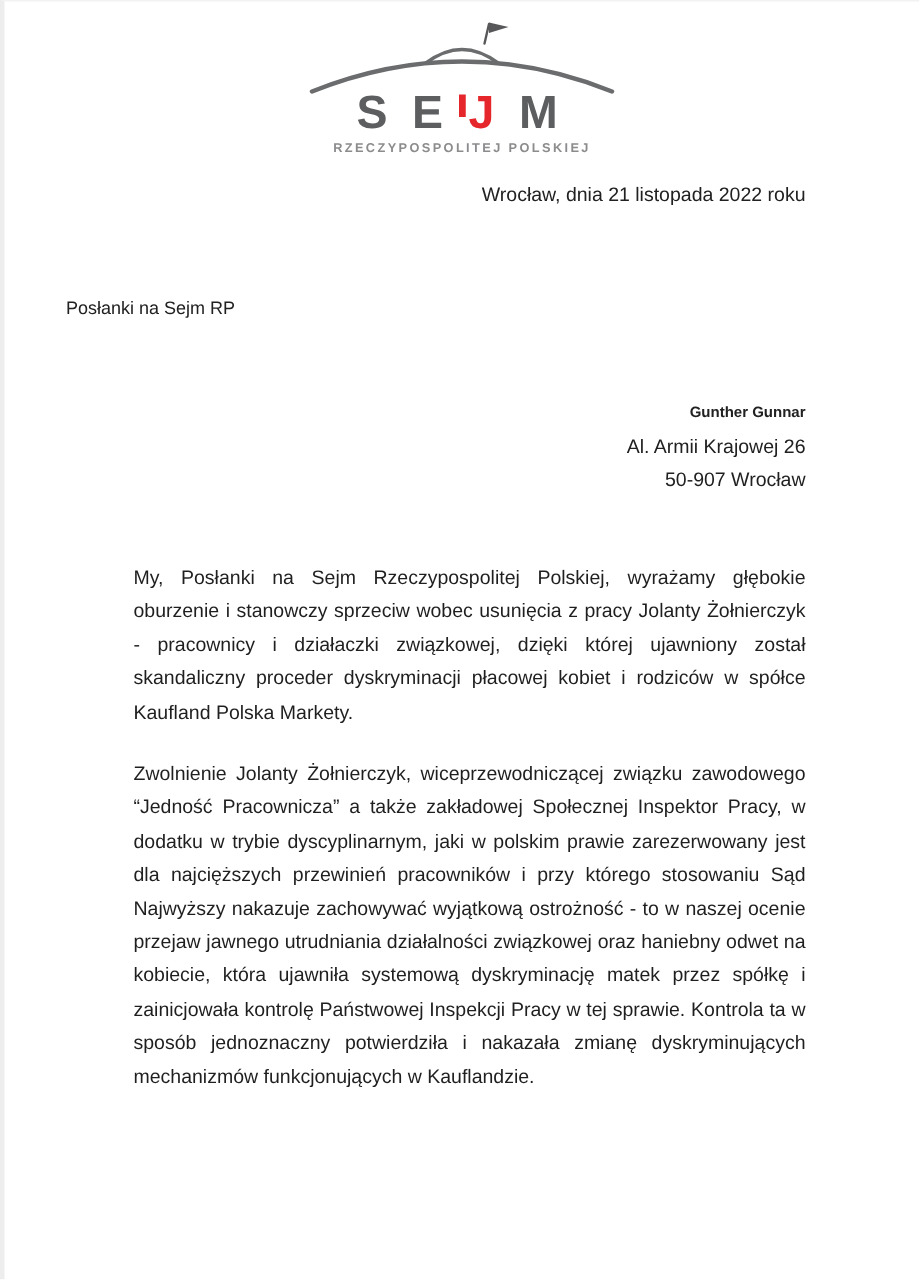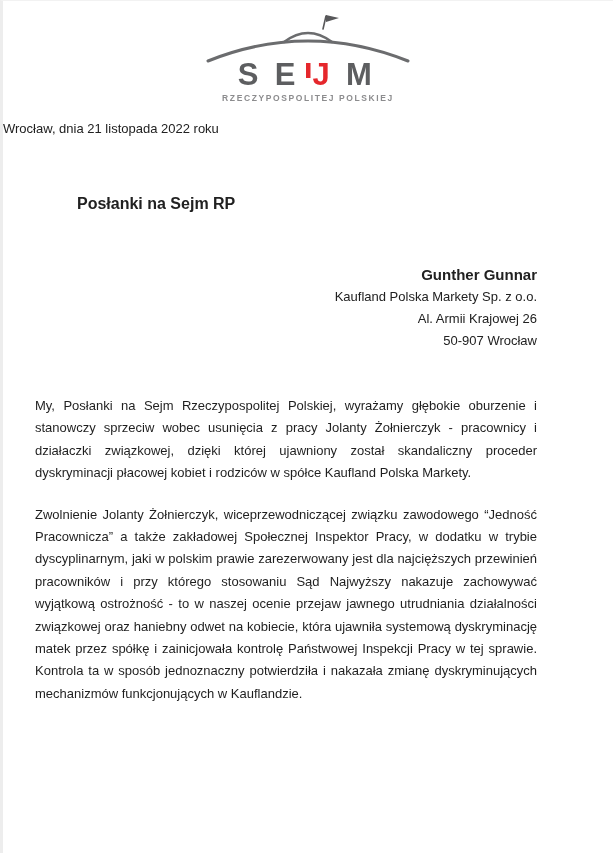--- a/index.html
+++ b/index.html
@@ -35,44 +35,45 @@
   .logo-subtitle-text {
     font-family: "Liberation Sans", sans-serif;
     font-size: 8.5px;
     font-weight: 700;
     letter-spacing: 1.6px;
   }
   
   .date-line {
     margin-top: 12px;
     padding-right: 76px;
+    text-align: right;
     font-size: 13px;
     line-height: 15px;
   }
   .sender-heading {
     margin-top: 60px;
-    padding-left: 74px;
-    font-size: 16px;
-    font-weight: 700;
+    padding-left: 41px;
+    font-size: 12px;
+    font-weight: 400;
     line-height: 16px;
   }
   .addressee {
     margin-top: 52px;
     padding-right: 76px;
     text-align: right;
     font-size: 13px;
     line-height: 22px;
   }
   .addressee .addr-name {
     font-weight: 700;
-    font-size: 15px;
+    font-size: 10px;
   }
   .letter-body {
     margin-top: 43px;
-    padding-left: 32px;
+    padding-left: 86px;
     padding-right: 76px;
   }
   .letter-body p {
     margin: 0 0 19px 0;
     font-size: 13px;
     line-height: 22.4px;
     text-align: justify;
     text-justify: inter-word;
     color: #1f1f1f;
   }
@@ -103,21 +104,20 @@
       <text class="logo-subtitle-text" x="110" y="88" text-anchor="middle" fill="#8c8c8e">RZECZYPOSPOLITEJ POLSKIEJ</text>
     </svg>
   </div>
 
   <div class="date-line">Wrocław, dnia 21 listopada 2022 roku</div>
 
   <div class="sender-heading">Posłanki na Sejm RP</div>
 
   <div class="addressee">
     <div class="addr-name">Gunther Gunnar</div>
-    <div class="addr-company">Kaufland Polska Markety Sp. z o.o.</div>
     <div class="addr-street">Al. Armii Krajowej 26</div>
     <div class="addr-city">50-907 Wrocław</div>
   </div>
 
   <div class="letter-body">
     <p>My, Posłanki na Sejm Rzeczypospolitej Polskiej, wyrażamy głębokie oburzenie i stanowczy sprzeciw wobec usunięcia z pracy Jolanty Żołnierczyk - pracownicy i działaczki związkowej, dzięki której ujawniony został skandaliczny proceder dyskryminacji płacowej kobiet i rodziców w spółce Kaufland Polska Markety.</p>
     <p>Zwolnienie Jolanty Żołnierczyk, wiceprzewodniczącej związku zawodowego “Jedność Pracownicza” a także zakładowej Społecznej Inspektor Pracy, w dodatku w trybie dyscyplinarnym, jaki w polskim prawie zarezerwowany jest dla najcięższych przewinień pracowników i przy którego stosowaniu Sąd Najwyższy nakazuje zachowywać wyjątkową ostrożność - to w naszej ocenie przejaw jawnego utrudniania działalności związkowej oraz haniebny odwet na kobiecie, która ujawniła systemową dyskryminację matek przez spółkę i zainicjowała kontrolę Państwowej Inspekcji Pracy w tej sprawie. Kontrola ta w sposób jednoznaczny potwierdziła i nakazała zmianę dyskryminujących mechanizmów funkcjonujących w Kauflandzie.</p>
   </div>
 
 </div>

